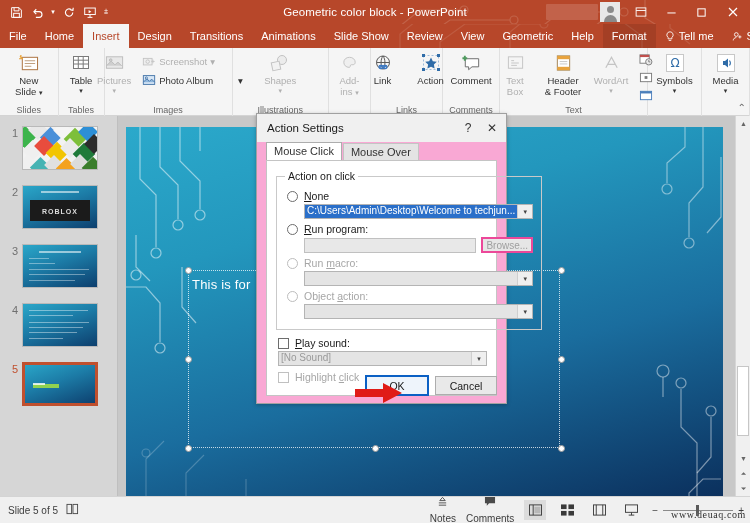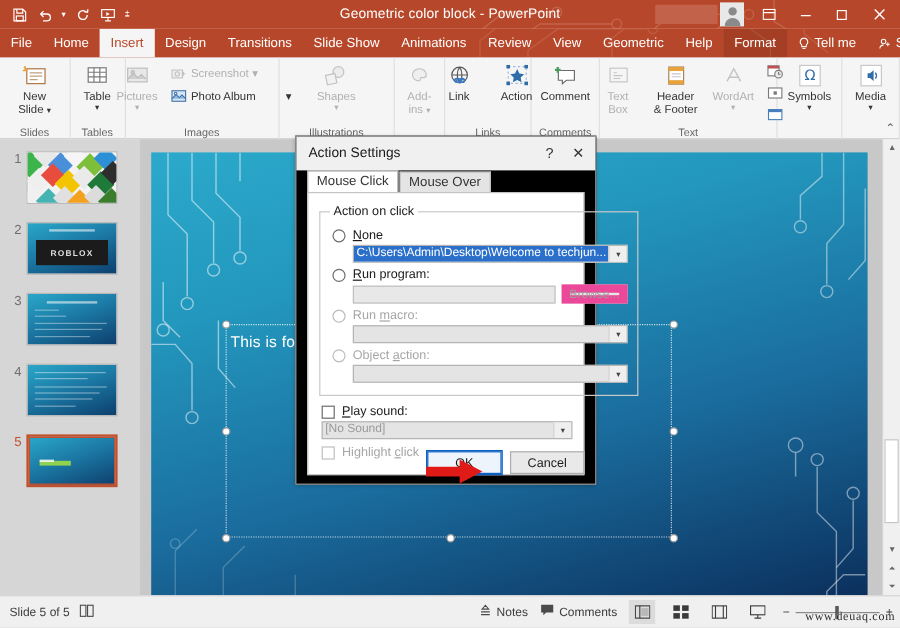--- a/index.html
+++ b/index.html
@@ -155,37 +155,37 @@
   .vs-bot { position:absolute; bottom:0; left:0; width:15px; }
 
   
   .statusbar {
     position:absolute; left:0; bottom:0; width:750px; height:27px;
     background:#f0f0f0; border-top:1px solid #d4d4d4;
     display:flex; align-items:center; font-size:10px; color:#3c3c3c;
   }
   .sb-left { display:flex; align-items:center; gap:8px; padding-left:8px;}
   .sb-right { margin-left:auto; display:flex; align-items:center; gap:10px; padding-right:6px;}
-  .sb-item { display:flex; align-items:center; gap:4px; }
+  .sb-item { display:flex; align-items:center; gap:4px;flex-direction:column; }
   .viewbtn { width:22px;height:20px; display:flex;align-items:center;justify-content:center;}
   .viewbtn.active { background:#dcdcdc; }
   .zoomrow { display:flex; align-items:center; gap:5px; }
   .zoomtrack { width:70px; height:1px; background:#8a8a8a; position:relative; }
   .zoomknob { position:absolute; left:33px; top:-5px; width:3px; height:11px; background:#5a5a5a;}
   .watermark {
     position:absolute; right:4px; bottom:3px;
     font-size:10px; color:#2b2b2b; letter-spacing:.6px;
     font-family:"Liberation Serif", serif;
     text-shadow:0 0 1px rgba(255,255,255,.9);
   }
 
   
   .dialog {
-    position:absolute; left:246px; top:113px; width:251px; height:291px;
-    background:#000000; border:1px solid #a0a0a0;
+    position:absolute; left:256px; top:113px; width:251px; height:291px;
+    background:#f9a8d4; border:1px solid #a0a0a0;
     box-shadow:0 1px 4px rgba(0,0,0,.25);
     z-index:50;
   }
   .dlg-title {
     height:28px; display:flex; align-items:center; padding:0 2px 0 10px;
     background:#f0f0f0;
   }
   .dlg-title span.t { font-size:11.5px; color:#1a1a1a; }
   .dlg-title .sp { flex:1; }
   .dlg-ic { width:24px;height:22px; display:flex;align-items:center;justify-content:center;color:#333; font-size:12px;}
@@ -231,21 +231,21 @@
   }
   .combo .val.sel { background:#2a6fc9; color:#fff; }
   .combo .arrow {
     width:15px; height:13px; border-left:1px solid #cfcfcf; background:#efefef;
     display:flex; align-items:center; justify-content:center; font-size:7px; color:#444; flex:none;
   }
   .combo.gray { background:#e4e4e4; }
   .combo.gray .val { color:#9a9a9a; }
   .textbox { height:15px; border:1px solid #c0c0c0; background:#e8e8e8; flex:1; }
   .btn {
-    height:16px; min-width:52px; border:7px solid #ec4899; background:#e6e6e6;
+    height:16px; min-width:52px; border:2px solid #ec4899; background:#e6e6e6;
     font-size:10px; color:#9e9e9e; display:flex; align-items:center; justify-content:center;
   }
 
   .chkrow { display:flex; align-items:center; gap:6px; margin:7px 0 1px 2px; }
   .chk { width:11px;height:11px;border:1px solid #6d6d6d;background:#fff;flex:none;}
   .chk.dis { border-color:#c0c0c0; }
 
   .dlg-footer {
     position:absolute; right:9px; bottom:8px; display:flex; gap:7px;
   }
@@ -359,24 +359,24 @@
   <div class="tab active">
       <span>Insert</span>
     </div>
   <div class="tab">
       <span>Design</span>
     </div>
   <div class="tab">
       <span>Transitions</span>
     </div>
   <div class="tab">
+      <span>Animations</span>
+    </div>
+  <div class="tab">
       <span>Slide Show</span>
-    </div>
-  <div class="tab">
-      <span>Animations</span>
     </div>
   <div class="tab">
       <span>Review</span>
     </div>
   <div class="tab">
       <span>View</span>
     </div>
   <div class="tab">
       <span>Geometric</span>
     </div>

